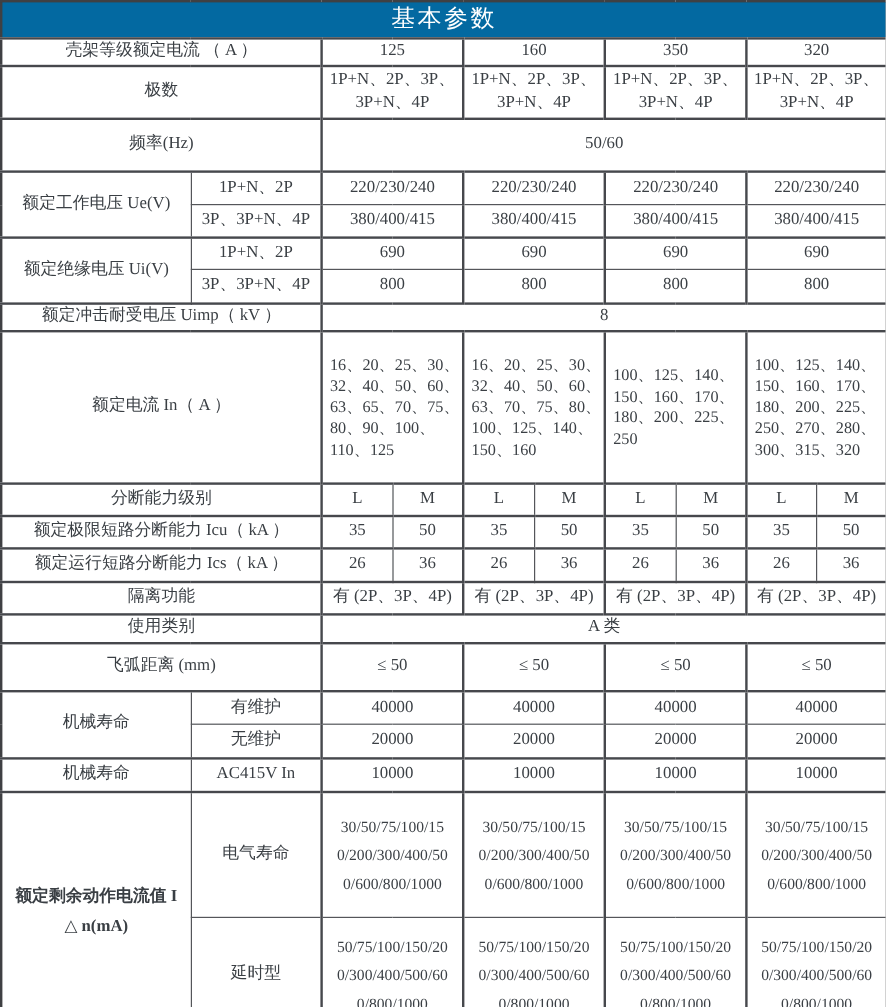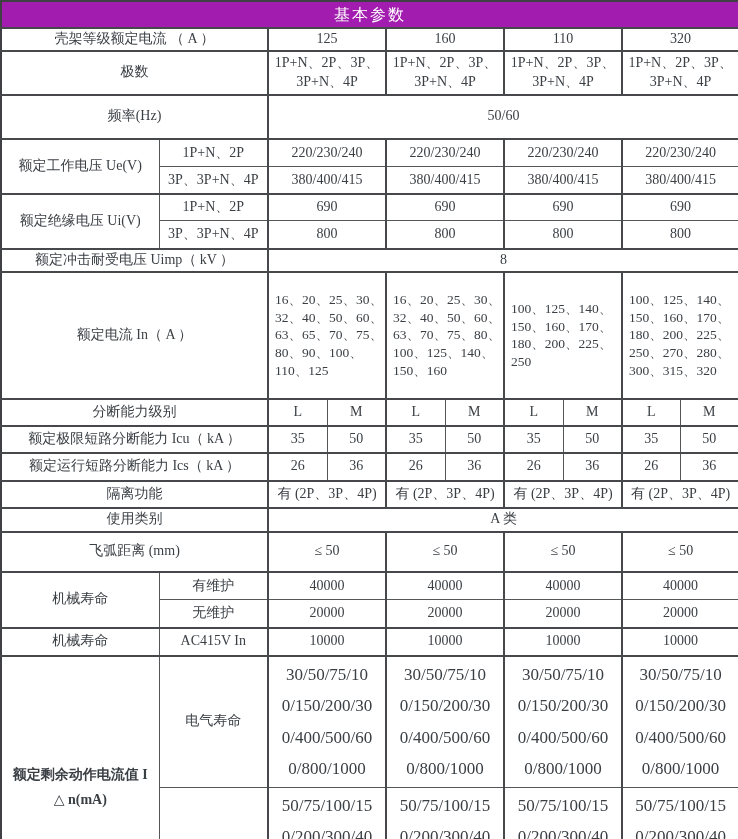--- a/index.html
+++ b/index.html
@@ -16,37 +16,37 @@
     color:#3a3f44;
     text-align:center;
     vertical-align:middle;
     padding:1px 4px;
     line-height:1.35;
     overflow:hidden;
   }
   tr.grp > td{border-top:2px solid #46484c;}
   td.cm{border-left:2px solid #46484c;}
   tr.title-row td{
-    background:#a21caf;
+    background:#0369a1;
     color:#ffffff;
-    font-size:16px;
+    font-size:20px;
     letter-spacing:2px;
     border-bottom:1px solid #3f4043;
   }
   td.lft{
     text-align:left;
     padding:3px 2px 3px 6px;
     line-height:1.32;
     font-size:13.5px;
   }
   td.brk{
     word-break:break-all;
     line-height:1.85;
     padding:2px 11px;
-    font-size:17px;
+    font-size:13px;
   }
   td.residual-label{line-height:1.8;font-weight:bold;}
   .accent-bar{
     width:738px;
     height:7px;
     background:#06a294;
   }
 </style>
 </head>
 <body>
@@ -67,21 +67,21 @@
 
   <tbody>
       <tr class="title-row" style="height:27px">
     <td colspan="10">基本参数</td>
   </tr>
 
   <tr class="grp" style="height:16px">
     <td colspan="2">壳架等级额定电流 （ A ）</td>
     <td colspan="2" class="cm">125</td>
     <td colspan="2" class="cm">160</td>
-    <td colspan="2" class="cm">110</td>
+    <td colspan="2" class="cm">350</td>
     <td colspan="2" class="cm">320</td>
   </tr>
 
   <tr class="grp" style="height:44px">
     <td colspan="2">极数</td>
     <td colspan="2" class="cm">1P+N、2P、3P、3P+N、4P</td>
     <td colspan="2" class="cm">1P+N、2P、3P、3P+N、4P</td>
     <td colspan="2" class="cm">1P+N、2P、3P、3P+N、4P</td>
     <td colspan="2" class="cm">1P+N、2P、3P、3P+N、4P</td>
   </tr>

